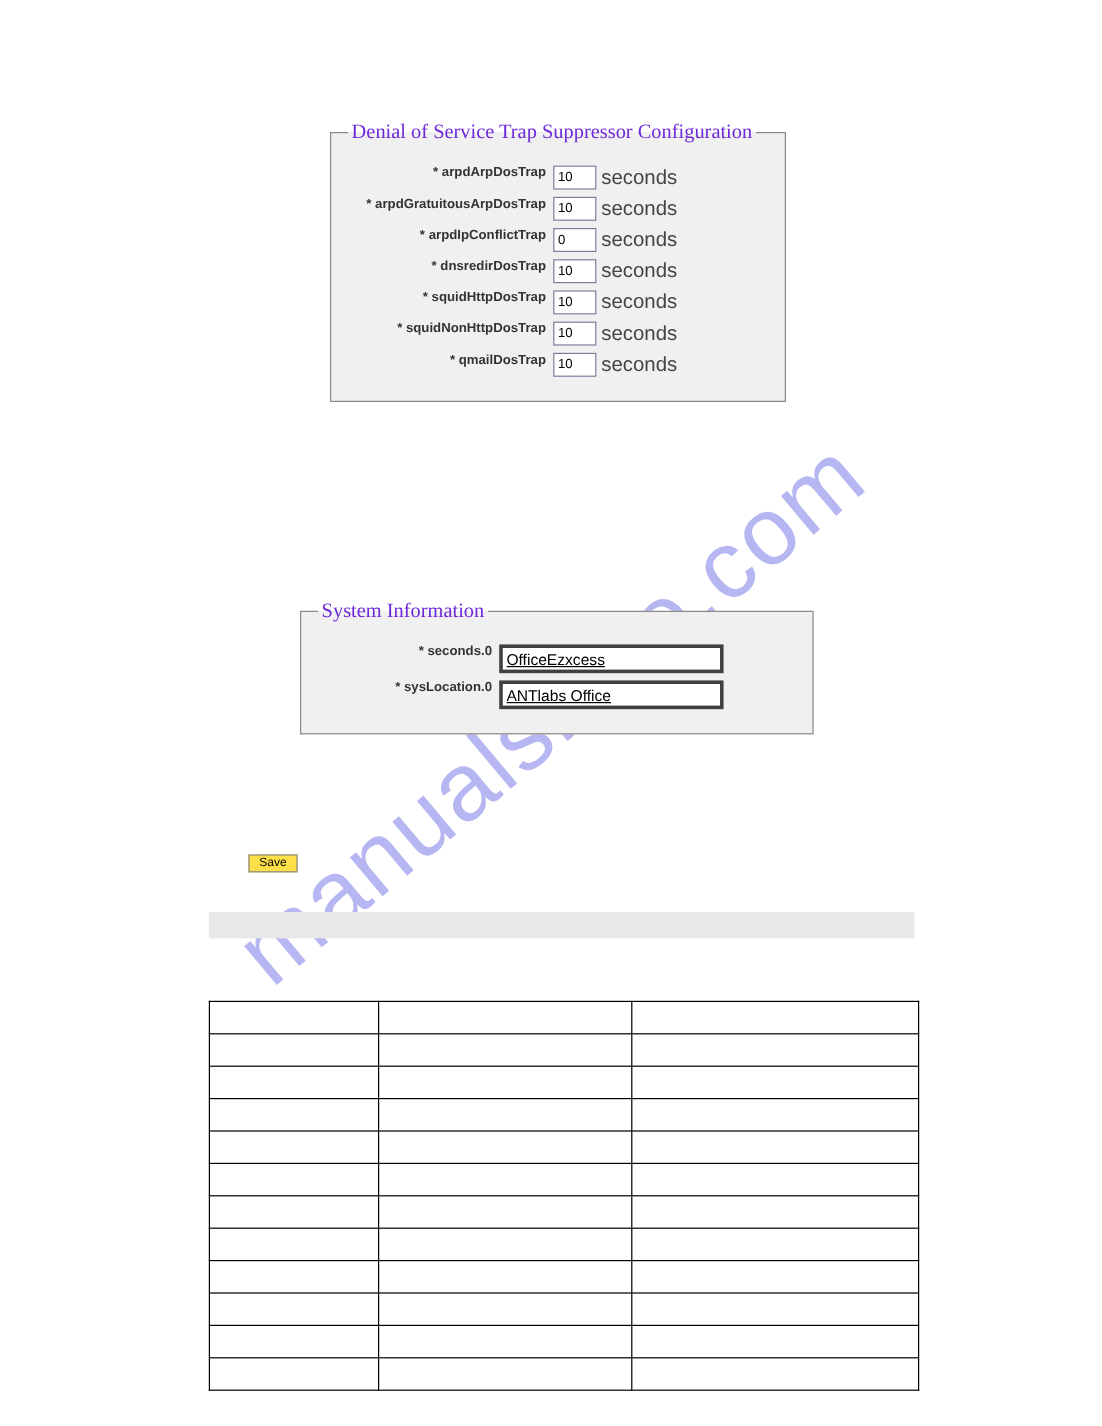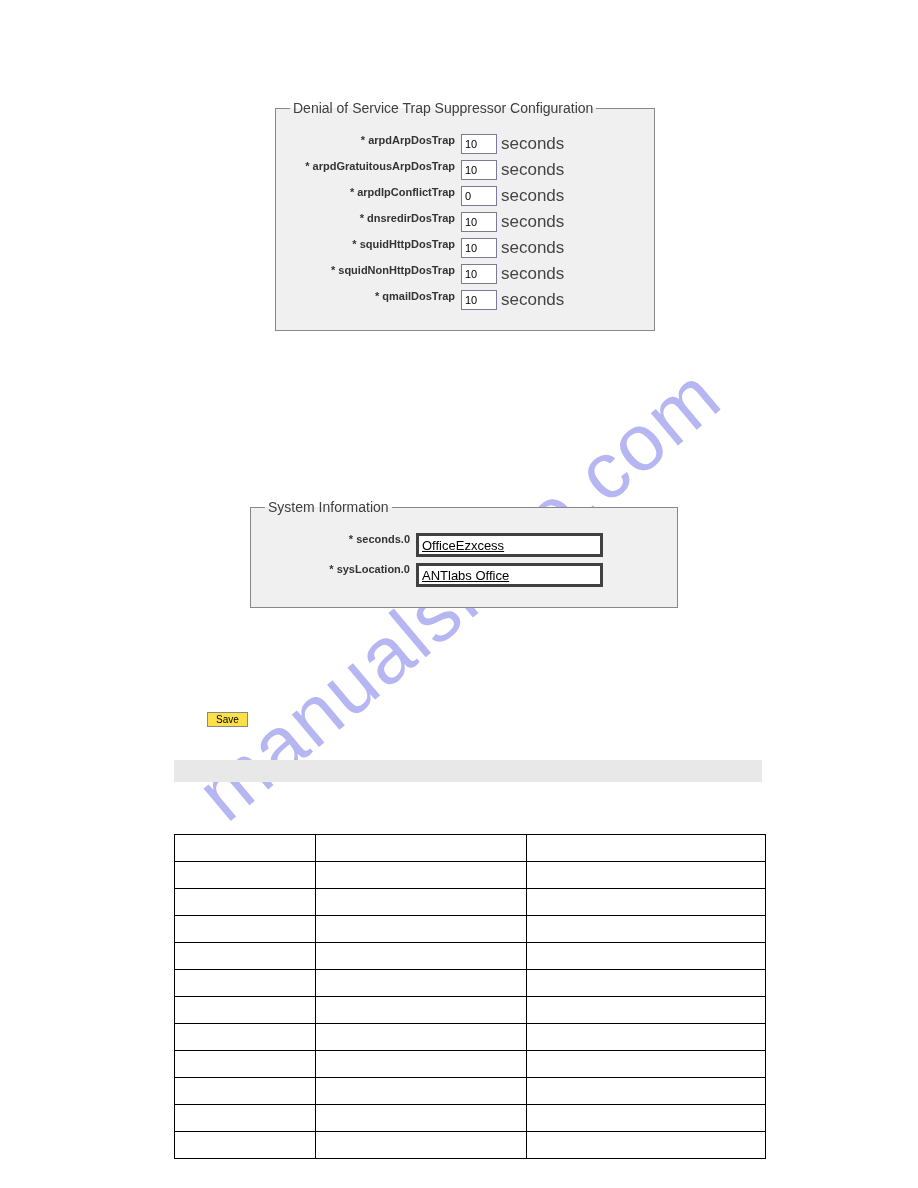--- a/index.html
+++ b/index.html
@@ -35,23 +35,24 @@
     position: relative;
     z-index: 2;
   }
   fieldset.panel {
     border: 1px solid #888;
     background: #f0f0f0;
     margin: 0 auto;
     padding: 12px 14px 14px 14px;
   }
   fieldset.panel legend {
-    font-size: 14px;
-    color: #404040;
+    font-size: 17px;
+    color: #6d28d9;
     padding: 0 3px;
+    font-family: Liberation Serif, serif;
   }
   .dos-panel {
     position: absolute;
     top: 100px;
     left: 275px;
     width: 350px;
   }
   .sys-panel {
     position: absolute;
     top: 499px;

